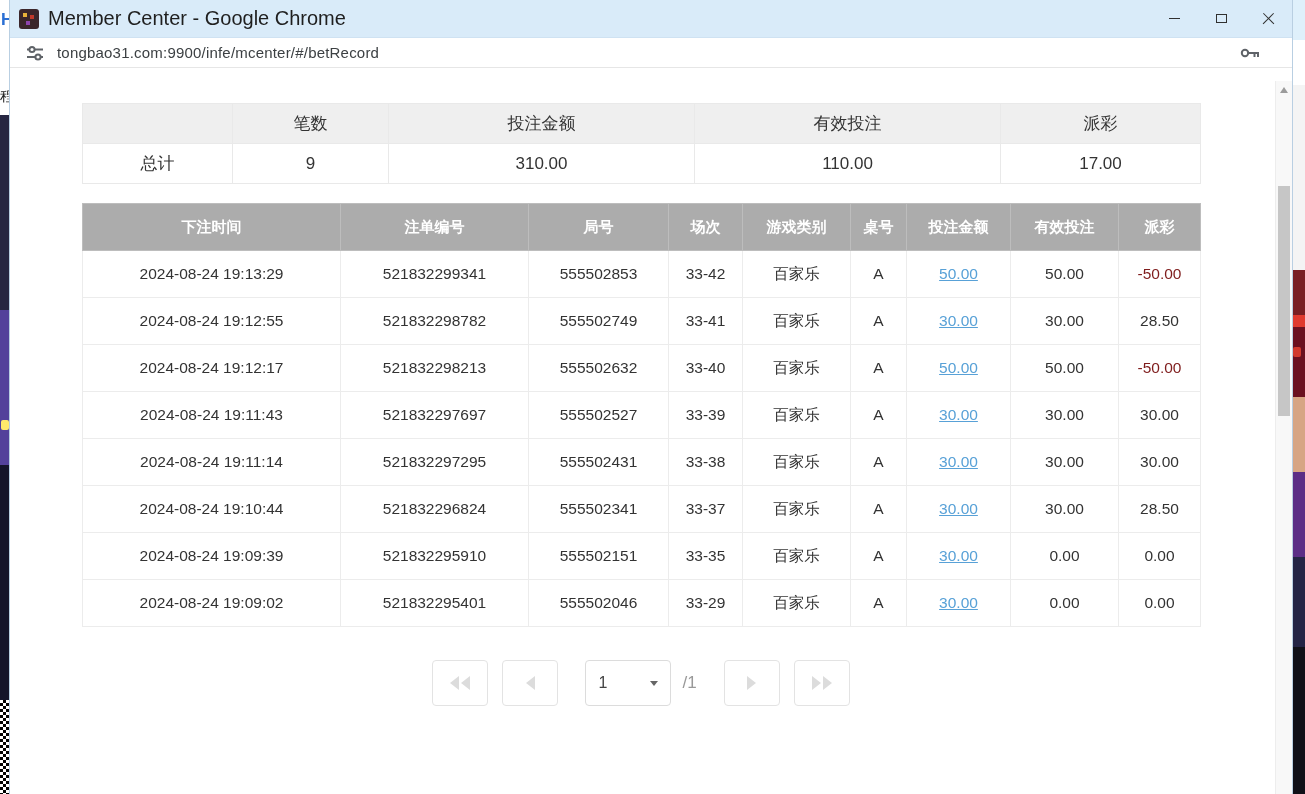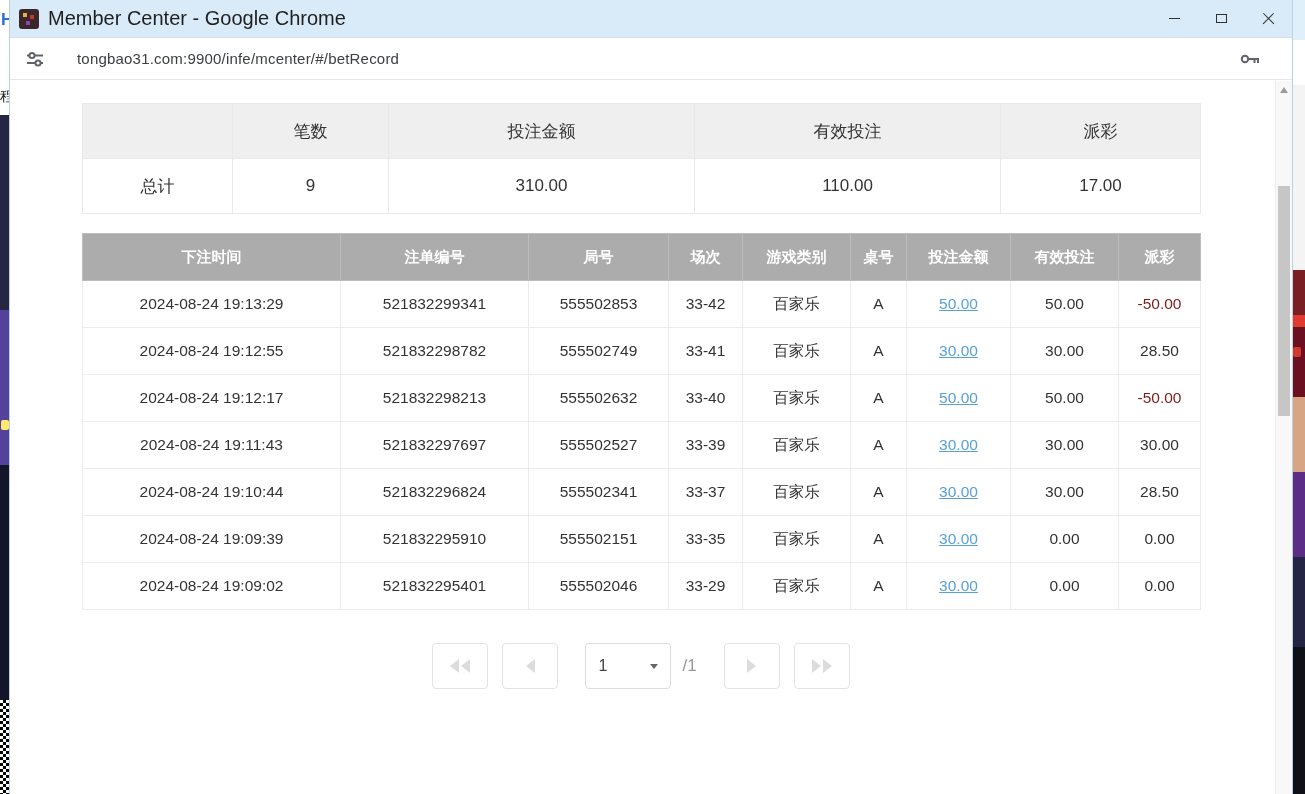--- a/index.html
+++ b/index.html
@@ -48,41 +48,40 @@
   .glyph-max { width:11px; height:9px; border:1px solid #303030; display:block; background:transparent; }
   .glyph-close { position:relative; width:13px; height:13px; display:block; }
   .glyph-close::before,.glyph-close::after {
     content:""; position:absolute; left:-1px; top:6px; width:15px; height:1.4px; background:#303030;
   }
   .glyph-close::before { transform:rotate(45deg); }
   .glyph-close::after { transform:rotate(-45deg); }
 
   
   .addressbar {
-    height:42px; background:#fff; display:flex; align-items:center;
+    height:30px; background:#fff; display:flex; align-items:center;
     border-bottom:1px solid #e6e6e6;
-    gap:20px;
   }
   .tune-icon { margin-left:14px; width:22px; height:22px; flex:0 0 auto; display:flex; align-items:center; justify-content:center; }
   .url-text { font-size:15px; color:#3c4043; margin-left:11px; letter-spacing:.2px; }
   .key-icon { margin-left:auto; margin-right:30px; width:24px; height:24px; display:flex; align-items:center; justify-content:center; }
 
   
   .page {
     position:absolute; top:81px; left:0; right:17px; bottom:0;
     background:#fff; overflow:hidden; padding-left:72px;
   }
 
   table { border-collapse:collapse; table-layout:fixed; width:1118px; }
   td,th { overflow:hidden; white-space:nowrap; }
 
   
   .summary { margin-top:22px; }
   .summary th,.summary td {
-    border:1px solid #e9e9e9; height:55px; text-align:center;
+    border:1px solid #e9e9e9; height:40px; text-align:center;
     font-size:17px; color:#333; font-weight:400;
   }
   .summary thead th { background:#efefef; }
 
   
   .bets { margin-top:19px; }
   .bets thead th {
     background:#acacac; color:#fff; font-size:15px; font-weight:700;
     height:47px; text-align:center; border:1px solid #bdbdbd;
   }
@@ -291,20 +290,31 @@
           <td>521832297697</td>
           <td>555502527</td>
           <td>33-39</td>
           <td>百家乐</td>
           <td>A</td>
           <td><a class="bet-link">30.00</a></td>
           <td>30.00</td>
           <td class="payout-val">30.00</td>
         </tr>
         <tr>
+          <td>2024-08-24 19:11:14</td>
+          <td>521832297295</td>
+          <td>555502431</td>
+          <td>33-38</td>
+          <td>百家乐</td>
+          <td>A</td>
+          <td><a class="bet-link">30.00</a></td>
+          <td>30.00</td>
+          <td class="payout-val">30.00</td>
+        </tr>
+        <tr>
           <td>2024-08-24 19:10:44</td>
           <td>521832296824</td>
           <td>555502341</td>
           <td>33-37</td>
           <td>百家乐</td>
           <td>A</td>
           <td><a class="bet-link">30.00</a></td>
           <td>30.00</td>
           <td class="payout-val">28.50</td>
         </tr>

